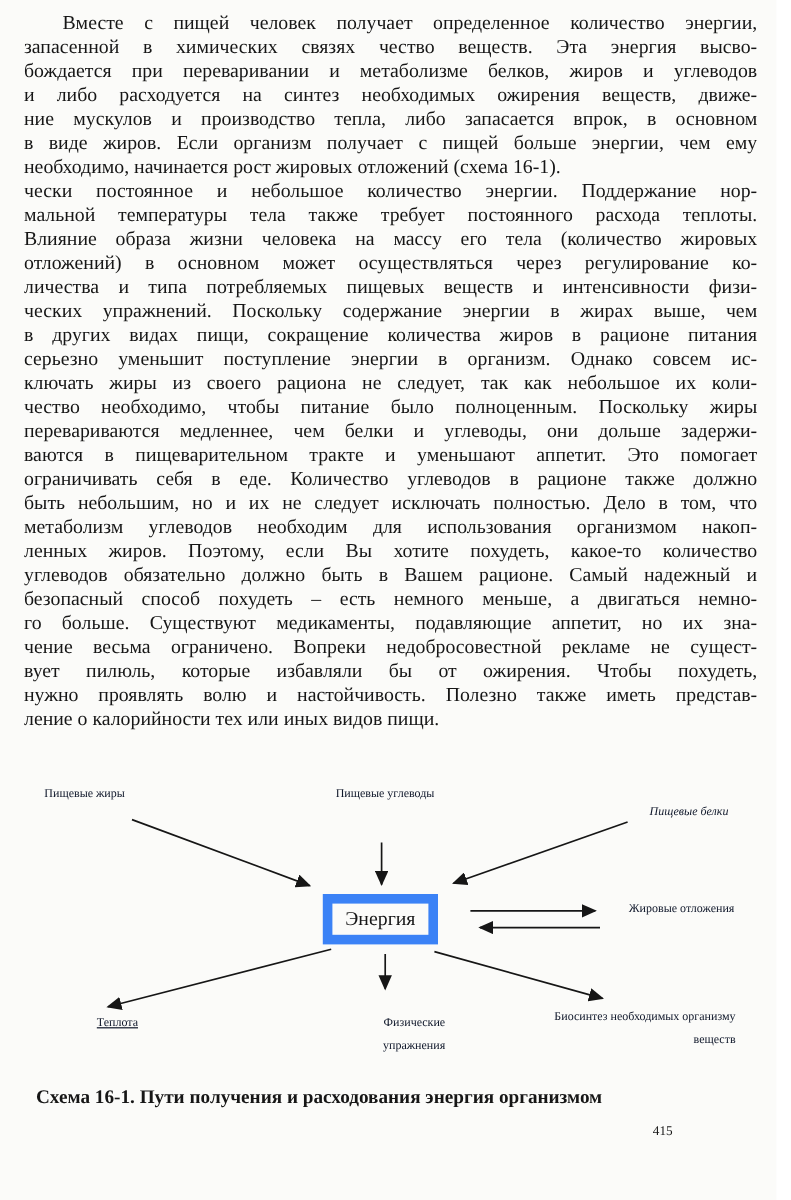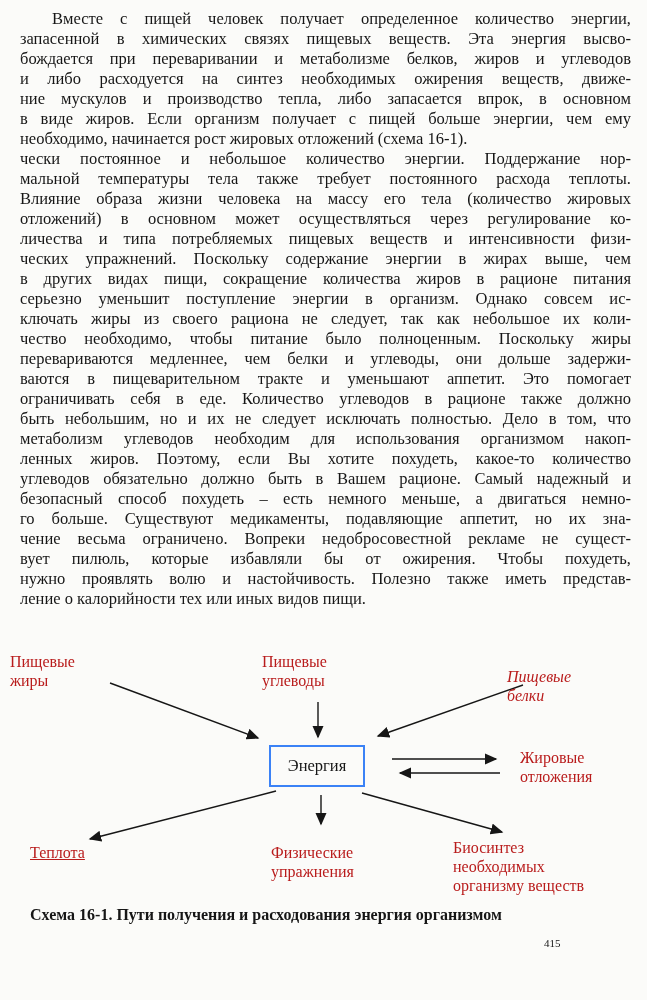--- a/index.html
+++ b/index.html
@@ -35,37 +35,37 @@
     width: 659px;
     height: 265px;
   }
   .diagram svg {
     position: absolute;
     left: 0; top: 0;
     width: 659px; height: 265px;
   }
   .dlabel {
     position: absolute;
-    font-size: 16px;
+    font-size: 10px;
     line-height: 19px;
-    text-align: left;
-    color: #b91c1c;
+    text-align: right;
+    color: #0f172a;
   }
   .dlabel.fats        { left: 10px;  top: 7px;   width: 94px;  }
   .dlabel.carbs       { left: 262px; top: 7px;   width: 100px; }
   .dlabel.proteins    { left: 507px; top: 22px;   width: 100px; font-style: italic; }
   .dlabel.fatdeposits { left: 520px; top: 103px; width: 92px;  }
   .dlabel.heat        { left: 30px;  top: 198px; width: 85px; text-decoration: underline;  }
   .dlabel.exercise    { left: 271px; top: 198px; width: 100px; }
   .dlabel.biosynthesis{ left: 453px; top: 193px; width: 160px; }
   .energy-box {
     position: absolute;
     left: 269px; top: 100px;
     width: 96px; height: 42px;
-    border: 2px solid #3b82f6;
+    border: 8px solid #3b82f6;
     box-sizing: border-box;
     display: flex;
     align-items: center;
     justify-content: center;
     background: #fbfbf9;
     font-size: 16.5px;
   }
   .caption {
     position: absolute;
     left: 30px;
@@ -82,21 +82,21 @@
     font-size: 11px;
   }
 </style>
 </head>
 <body>
 
 <div class="page">
 
   <div id="text-block">
       <div class="text-line first">Вместе с пищей человек получает определенное количество энергии,</div>
-      <div class="text-line">запасенной в химических связях пищевых веществ. Эта энергия высво-</div>
+      <div class="text-line">запасенной в химических связях чество веществ. Эта энергия высво-</div>
       <div class="text-line">бождается при переваривании и метаболизме белков, жиров и углеводов</div>
       <div class="text-line">и либо расходуется на синтез необходимых ожирения веществ, движе-</div>
       <div class="text-line">ние мускулов и производство тепла, либо запасается впрок, в основном</div>
       <div class="text-line">в виде жиров. Если организм получает с пищей больше энергии, чем ему</div>
       <div class="text-line last">необходимо, начинается рост жировых отложений (схема 16-1).</div>
       <div class="text-line">чески постоянное и небольшое количество энергии. Поддержание нор-</div>
       <div class="text-line">мальной температуры тела также требует постоянного расхода теплоты.</div>
       <div class="text-line">Влияние образа жизни человека на массу его тела (количество жировых</div>
       <div class="text-line">отложений) в основном может осуществляться через регулирование ко-</div>
       <div class="text-line">личества и типа потребляемых пищевых веществ и интенсивности физи-</div>

